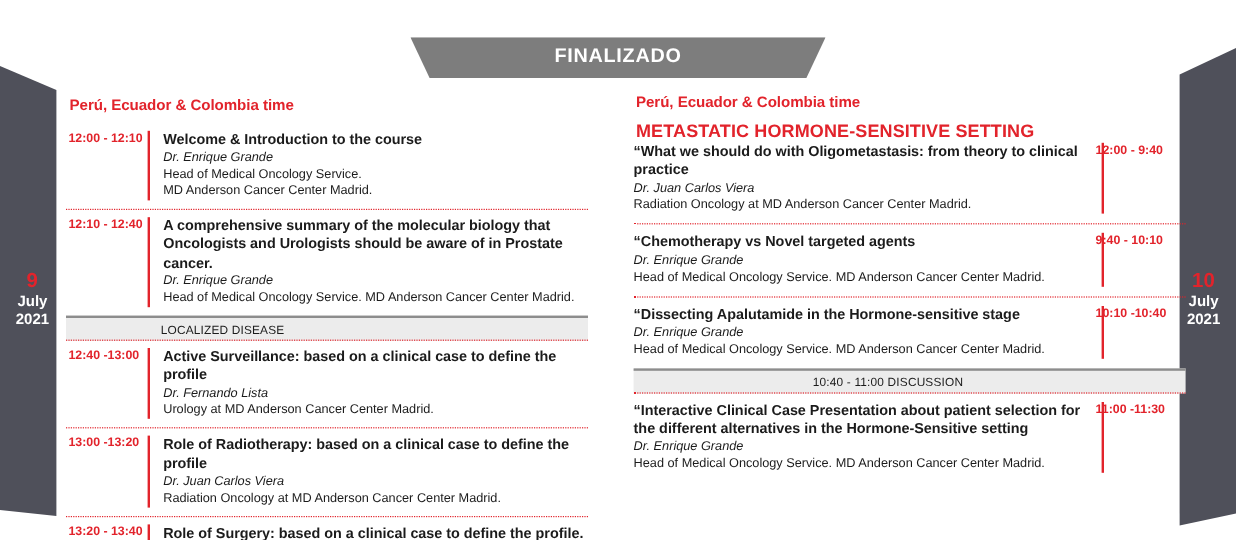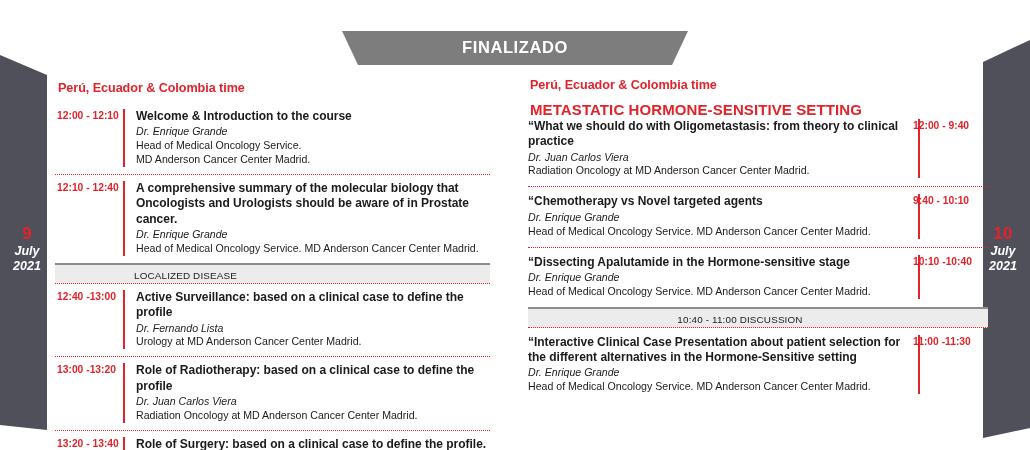--- a/index.html
+++ b/index.html
@@ -17,21 +17,21 @@
   .daytab .shape{position:absolute;inset:0;}
   .daytab .lbl{
     position:absolute;left:0;right:0;text-align:center;
     line-height:1.18;
   }
   .daytab .num{
     display:block;color:#e2232b;font-weight:bold;font-size:17px;
     letter-spacing:.2px;
   }
   .daytab .mon,.daytab .yr{
-    display:block;color:#ffffff;font-weight:bold;font-size:12.5px;font-style:italic;
+    display:block;color:#ffffff;font-weight:bold;font-size:12.5px;
   }
   #day-left{left:0;}
   #day-left .lbl{top:224px;left:2px;width:50px;}
   #day-right{left:948px;}
   #day-right .lbl{top:224px;left:30px;width:50px;}
 
   
   #ribbon{
     position:absolute;left:342px;top:31px;width:346px;height:34px;
   }

